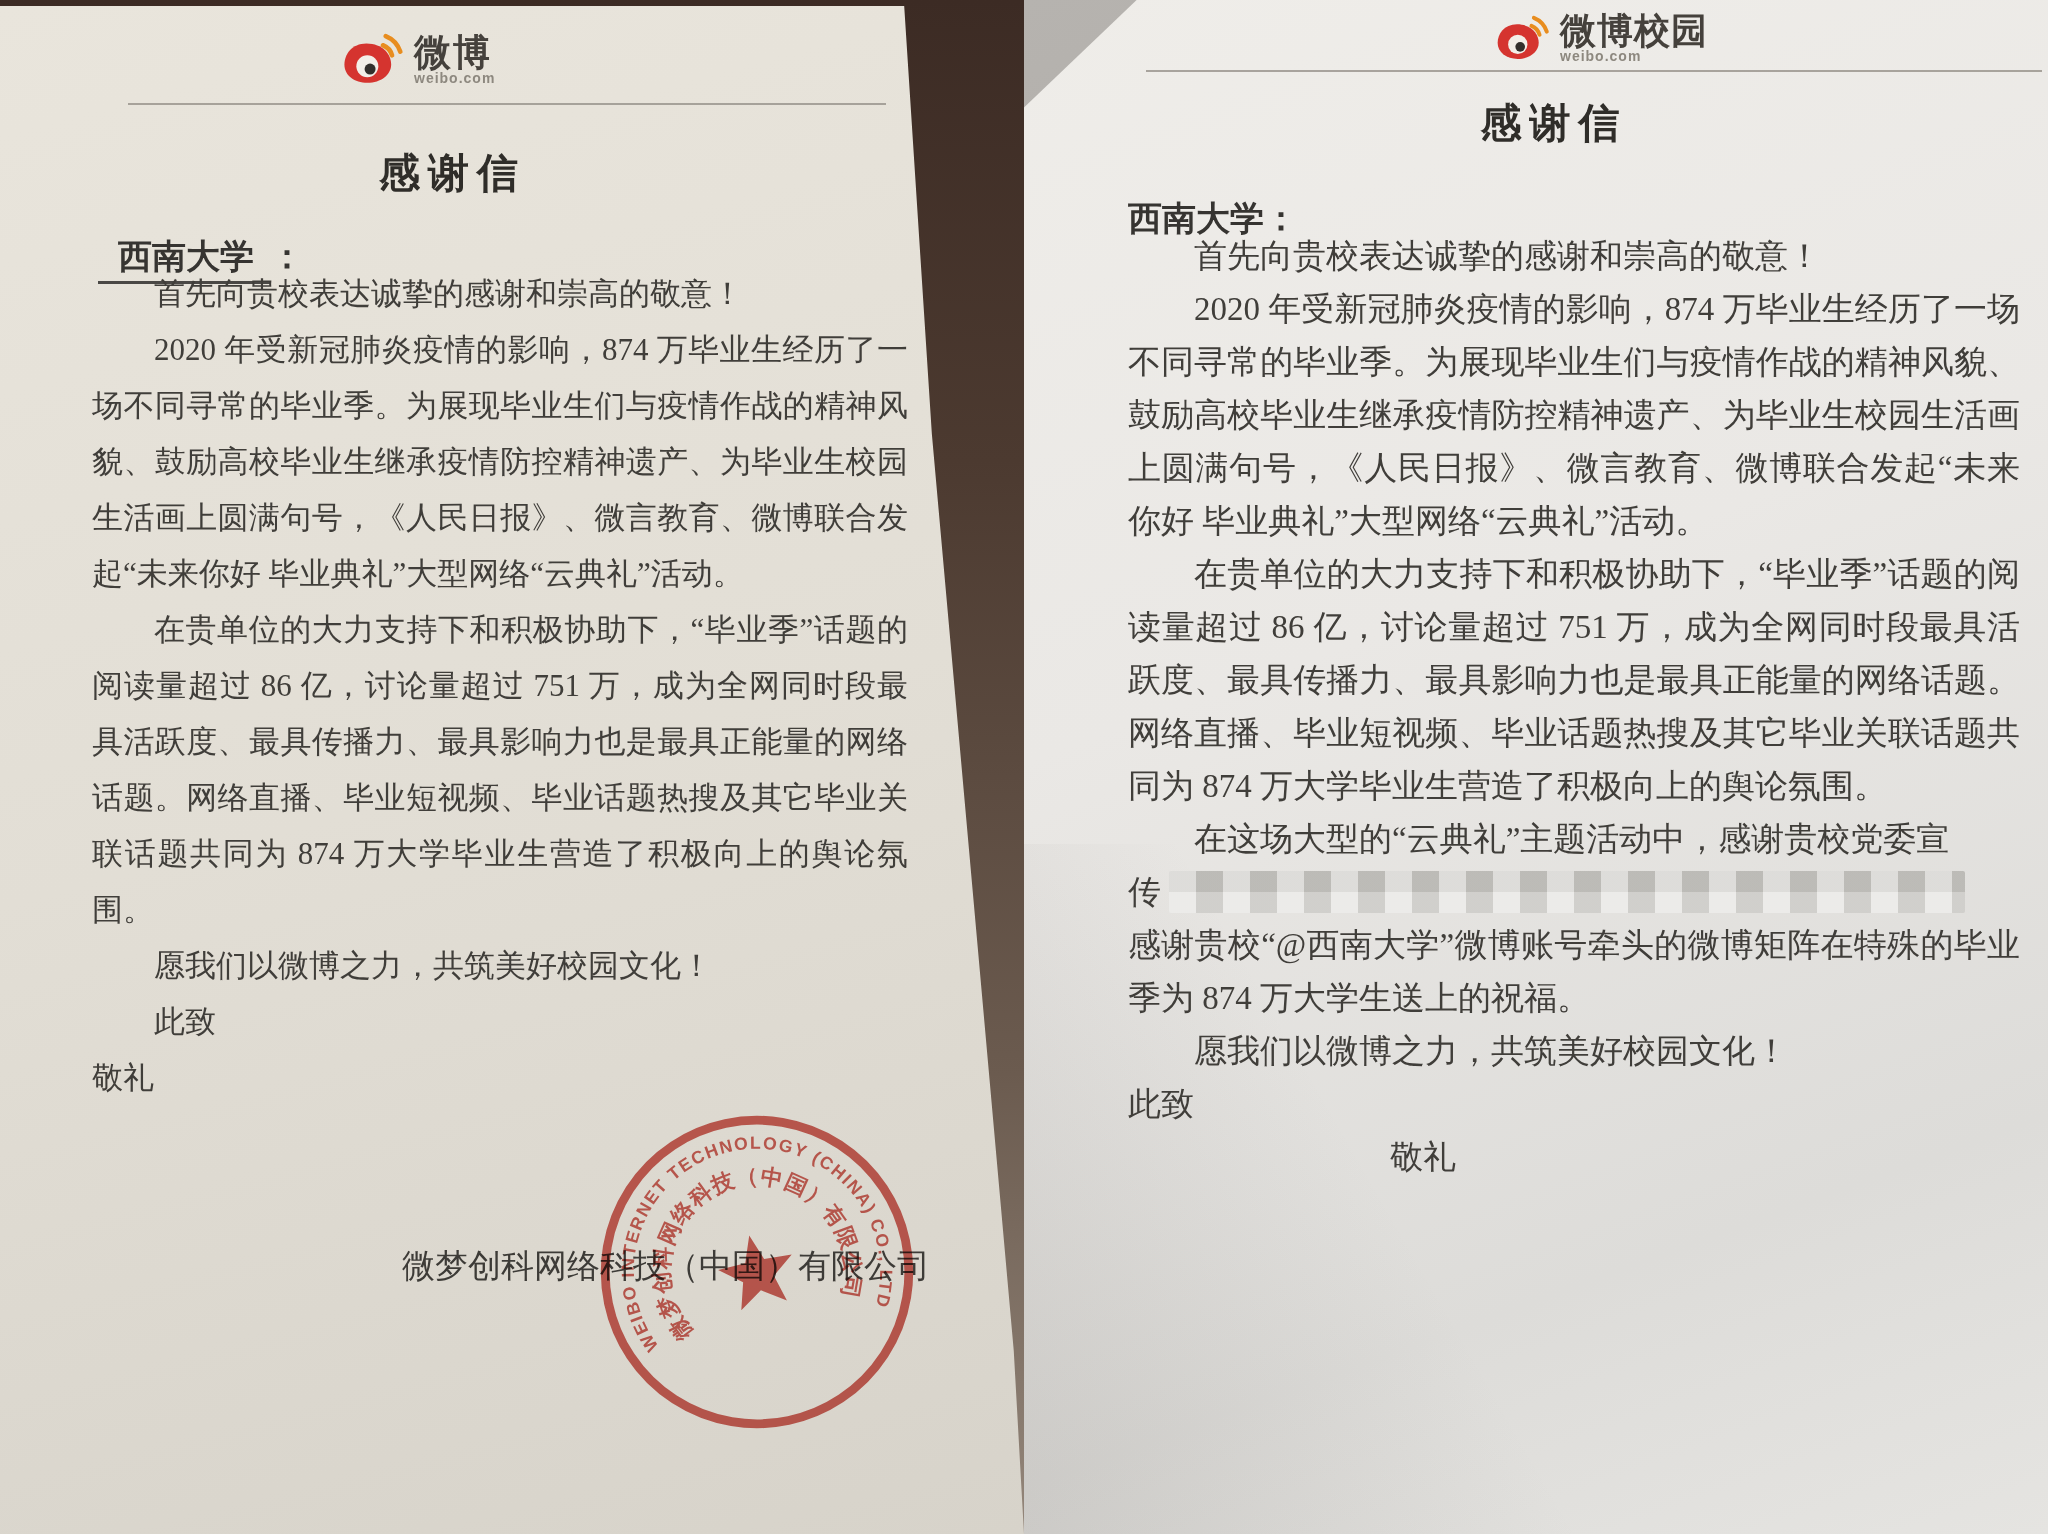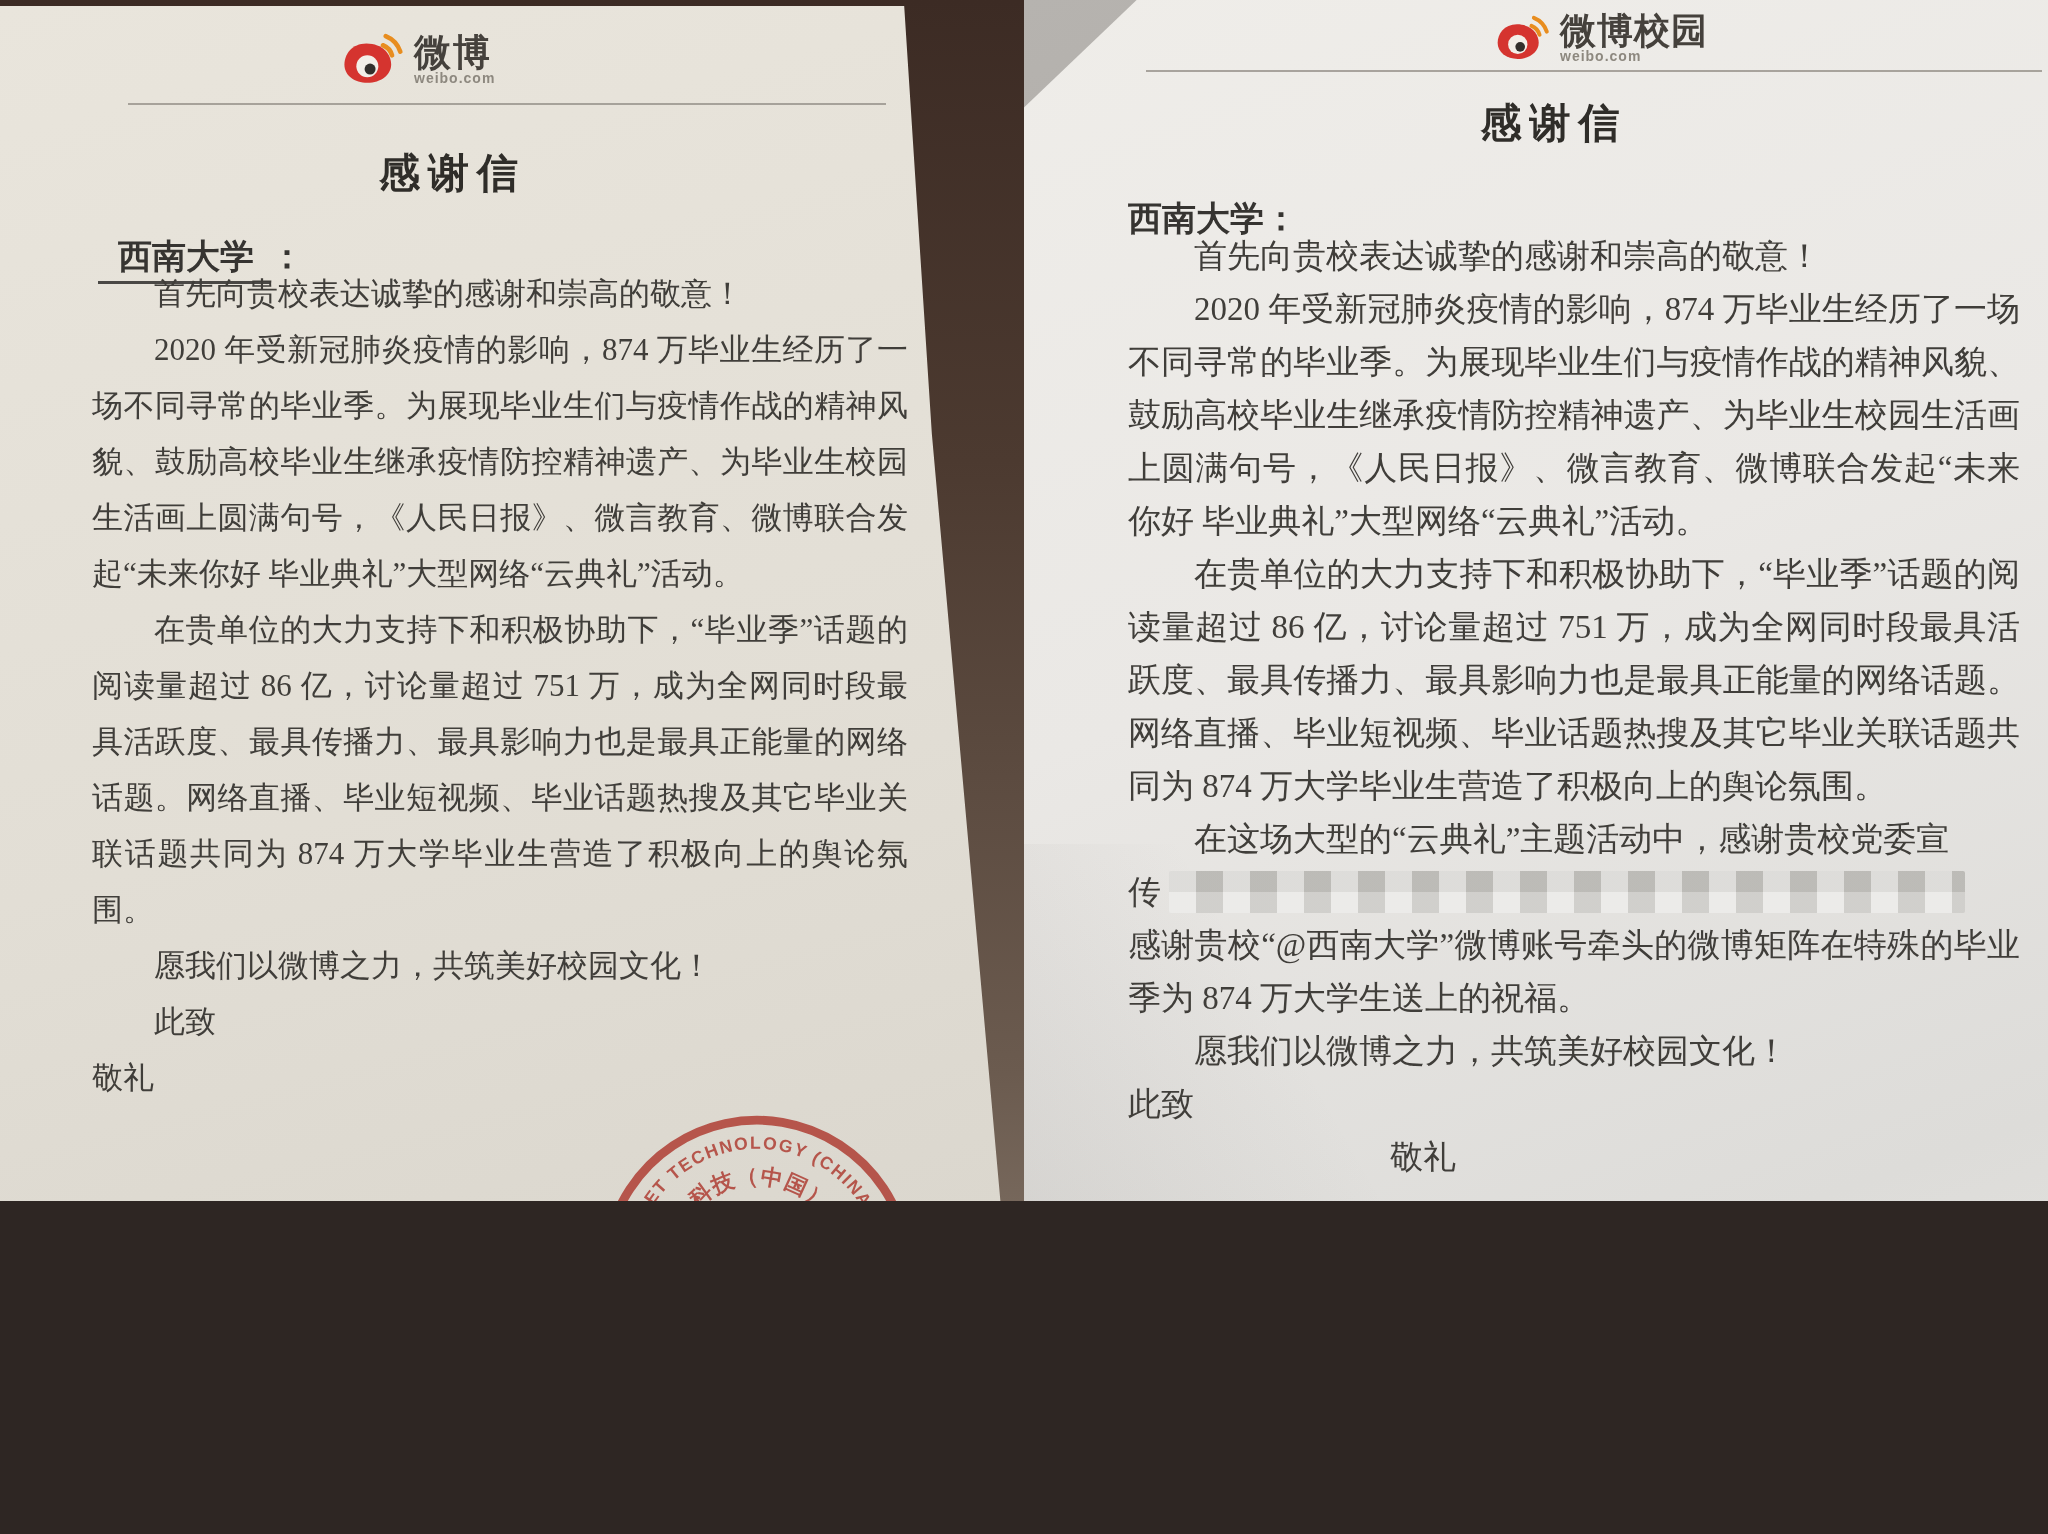--- a/index.html
+++ b/index.html
@@ -1,16 +1,16 @@
 <!DOCTYPE html>
 <html><head>
 <meta charset="utf-8">
 <style>
   html,body{margin:0;padding:0;background:#2e2623;}
-  .canvas{position:relative;width:2048px;height:1201px;overflow:hidden;
+  .canvas{position:relative;width:2048px;height:1534px;overflow:hidden;
           font-family:"Liberation Serif","DejaVu Serif",serif;color:#403e3a;}
   
   .photo{position:absolute;top:0;height:1534px;width:1024px;overflow:hidden;}
   .photo-left{left:0;background:linear-gradient(180deg,#3c2b24 0%,#4c3a30 30%,#6b5b4f 70%,#93867a 100%);}
   .photo-right{left:1024px;background:linear-gradient(160deg,#b6b3af 0%,#a9a6a2 50%,#9b9894 100%);}
   
   .paper{position:absolute;left:0;right:0;bottom:0;}
   .paper-left{top:6px;background:linear-gradient(165deg,#e9e5dc 0%,#e2ded5 50%,#d7d3ca 100%);
       clip-path:polygon(0 0,88.3% 0,91% 28%,99% 88%,100% 100%,0 100%);}
   .paper-right{top:0;background:linear-gradient(160deg,#efede9 0%,#eae8e5 40%,#dddcd9 78%,#e5e4e1 100%);

